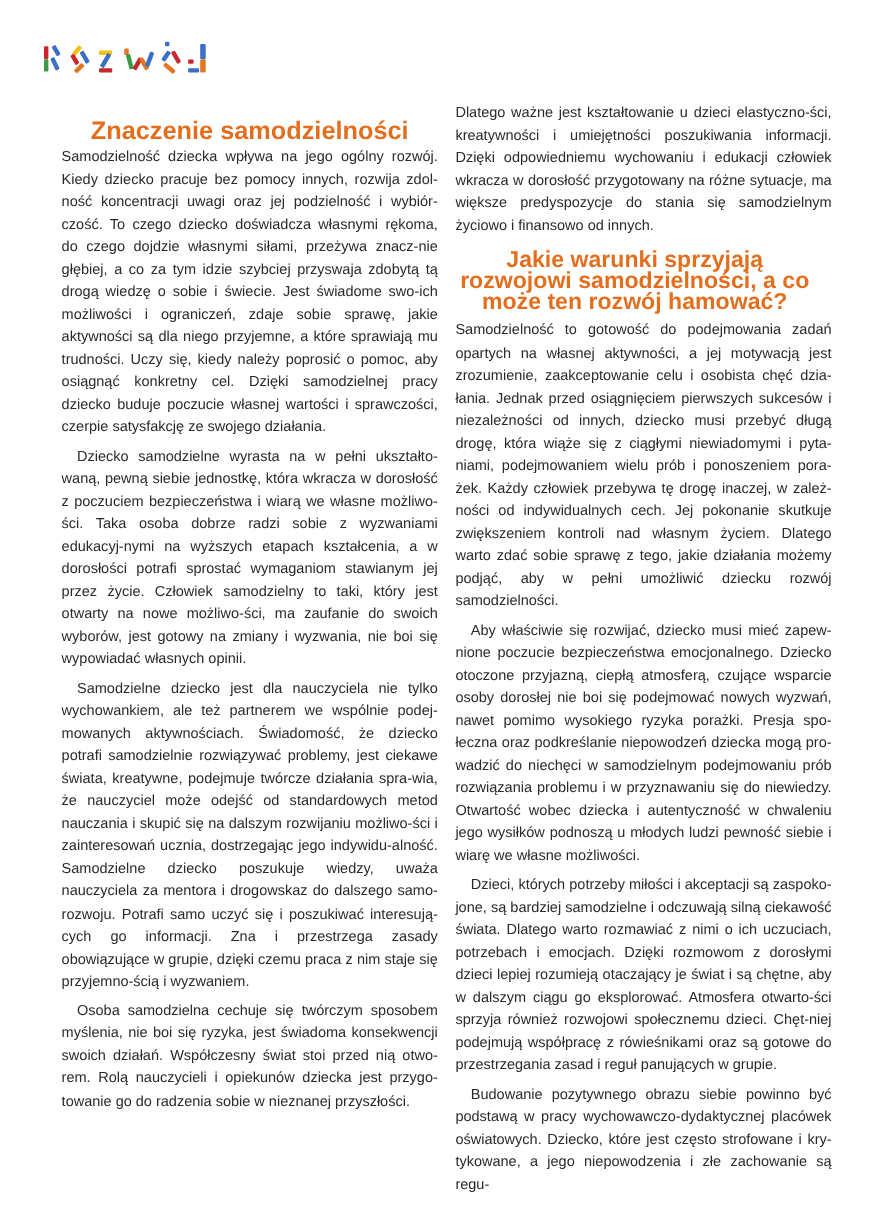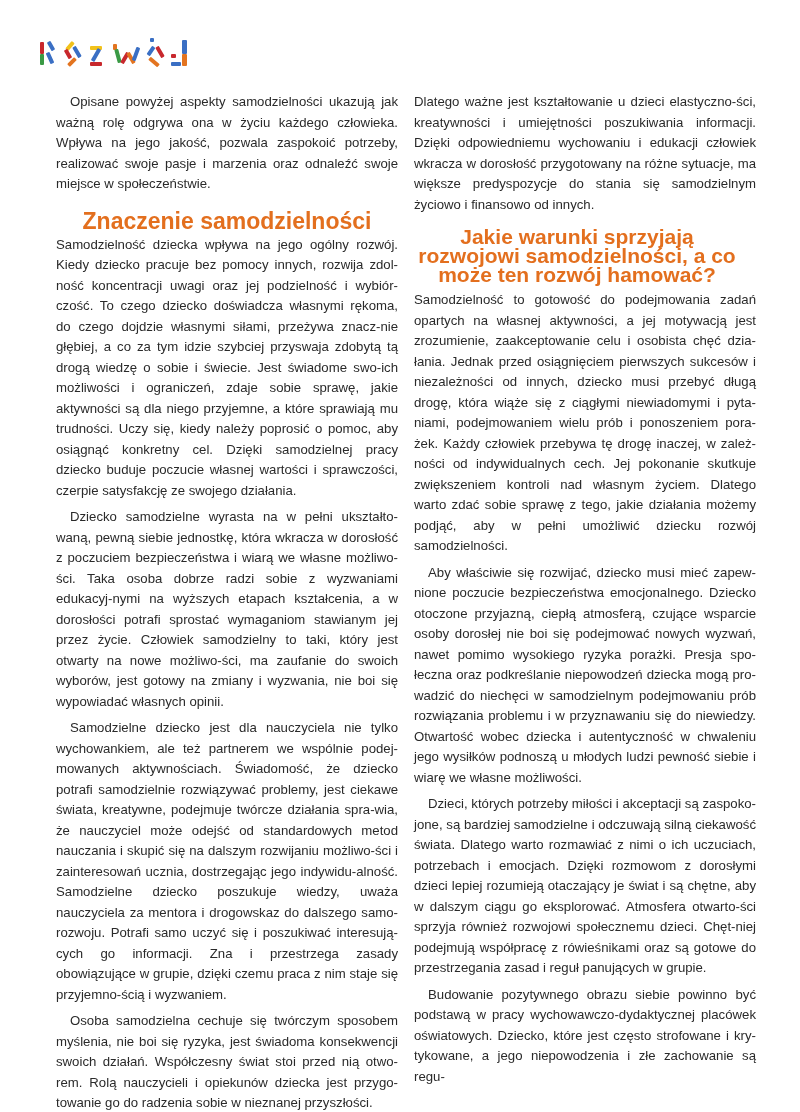--- a/index.html
+++ b/index.html
@@ -63,21 +63,20 @@
     <div class="brick" style="left:0px;top:18px;width:5px;height:4px;background:#c8282d"></div>
     <div class="brick" style="left:0px;top:26px;width:10px;height:4px;background:#3a6fc4"></div>
     <div class="brick" style="left:11px;top:4px;width:5px;height:14px;background:#3a6fc4"></div>
     <div class="brick" style="left:11px;top:18px;width:5px;height:12px;background:#e37420"></div>
   </div>
 </div>
 
 <div class="page">
 
   <div class="col">
-    <p>Opisane powyżej aspekty samodzielności ukazują jak ważną rolę odgrywa ona w życiu każdego człowieka. Wpływa na jego jakość, pozwala zaspokoić potrzeby, realizować swoje pasje i marzenia oraz odnaleźć swoje miejsce w społeczeństwie.</p>
     <div class="heading">Znaczenie samodzielności</div>
     <p class="noindent">Samodzielność dziecka wpływa na jego ogólny rozwój. Kiedy dziecko pracuje bez pomocy innych, rozwija zdol-ność koncentracji uwagi oraz jej podzielność i wybiór-czość. To czego dziecko doświadcza własnymi rękoma, do czego dojdzie własnymi siłami, przeżywa znacz-nie głębiej, a co za tym idzie szybciej przyswaja zdobytą tą drogą wiedzę o sobie i świecie. Jest świadome swo-ich możliwości i ograniczeń, zdaje sobie sprawę, jakie aktywności są dla niego przyjemne, a które sprawiają mu trudności. Uczy się, kiedy należy poprosić o pomoc, aby osiągnąć konkretny cel. Dzięki samodzielnej pracy dziecko buduje poczucie własnej wartości i sprawczości, czerpie satysfakcję ze swojego działania.</p>
     <p>Dziecko samodzielne wyrasta na w pełni ukształto-waną, pewną siebie jednostkę, która wkracza w dorosłość z poczuciem bezpieczeństwa i wiarą we własne możliwo-ści. Taka osoba dobrze radzi sobie z wyzwaniami edukacyj-nymi na wyższych etapach kształcenia, a w dorosłości potrafi sprostać wymaganiom stawianym jej przez życie. Człowiek samodzielny to taki, który jest otwarty na nowe możliwo-ści, ma zaufanie do swoich wyborów, jest gotowy na zmiany i wyzwania, nie boi się wypowiadać własnych opinii.</p>
     <p>Samodzielne dziecko jest dla nauczyciela nie tylko wychowankiem, ale też partnerem we wspólnie podej-mowanych aktywnościach. Świadomość, że dziecko potrafi samodzielnie rozwiązywać problemy, jest ciekawe świata, kreatywne, podejmuje twórcze działania spra-wia, że nauczyciel może odejść od standardowych metod nauczania i skupić się na dalszym rozwijaniu możliwo-ści i zainteresowań ucznia, dostrzegając jego indywidu-alność. Samodzielne dziecko poszukuje wiedzy, uważa nauczyciela za mentora i drogowskaz do dalszego samo-rozwoju. Potrafi samo uczyć się i poszukiwać interesują-cych go informacji. Zna i przestrzega zasady obowiązujące w grupie, dzięki czemu praca z nim staje się przyjemno-ścią i wyzwaniem.</p>
     <p>Osoba samodzielna cechuje się twórczym sposobem myślenia, nie boi się ryzyka, jest świadoma konsekwencji swoich działań. Współczesny świat stoi przed nią otwo-rem. Rolą nauczycieli i opiekunów dziecka jest przygo-towanie go do radzenia sobie w nieznanej przyszłości.</p>
   </div>
 
   <div class="col">
     <p class="noindent">Dlatego ważne jest kształtowanie u dzieci elastyczno-ści, kreatywności i umiejętności poszukiwania informacji. Dzięki odpowiedniemu wychowaniu i edukacji człowiek wkracza w dorosłość przygotowany na różne sytuacje, ma większe predyspozycje do stania się samodzielnym życiowo i finansowo od innych.</p>
     <div class="heading big">Jakie warunki sprzyjają rozwojowi samodzielności, a co może ten rozwój hamować?</div>

